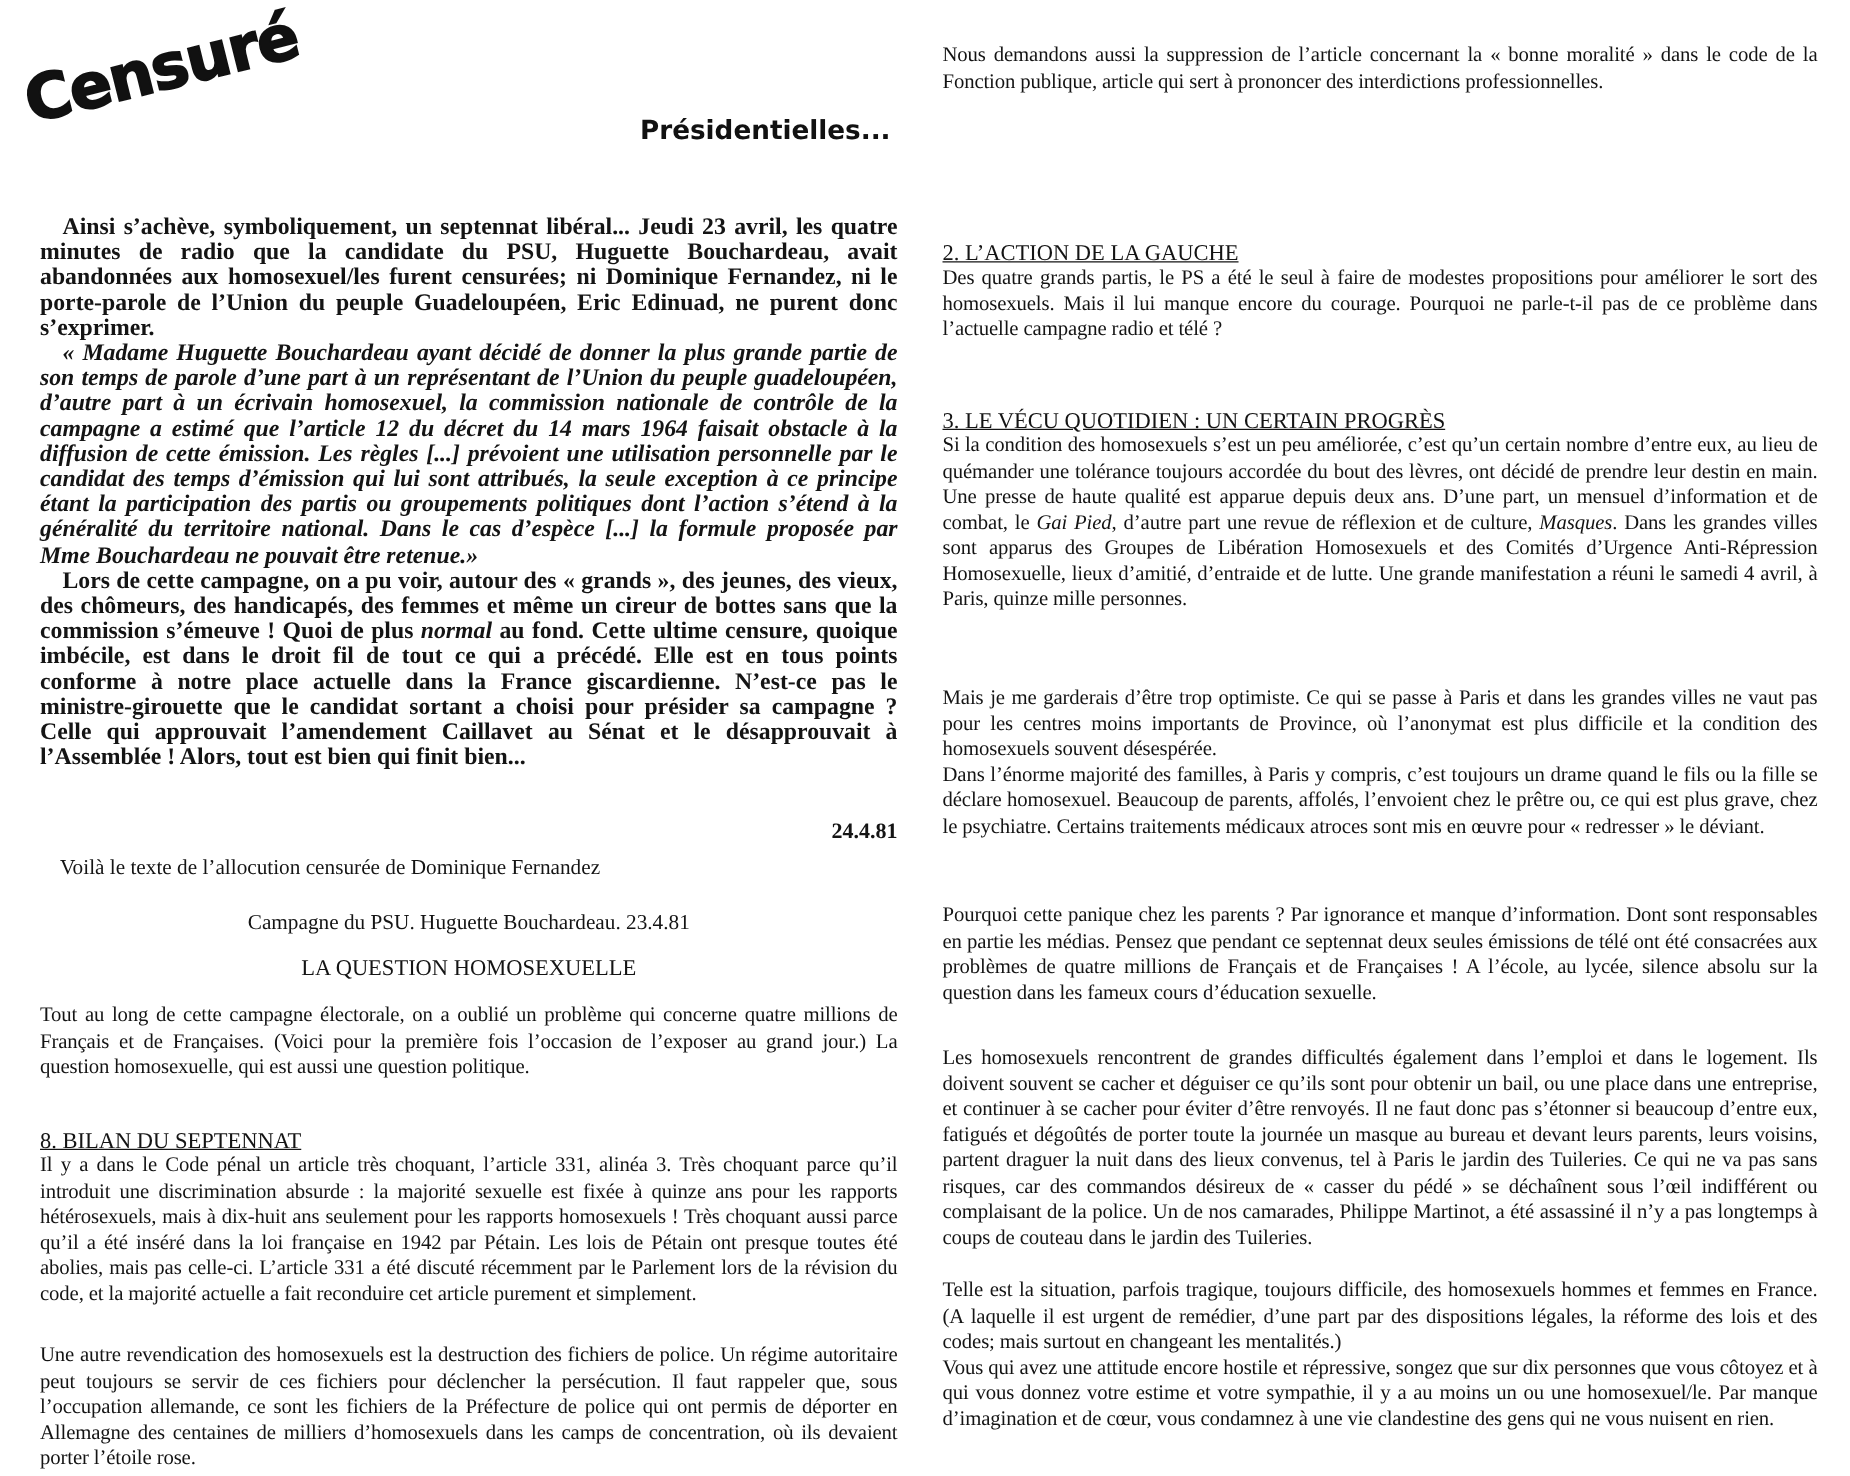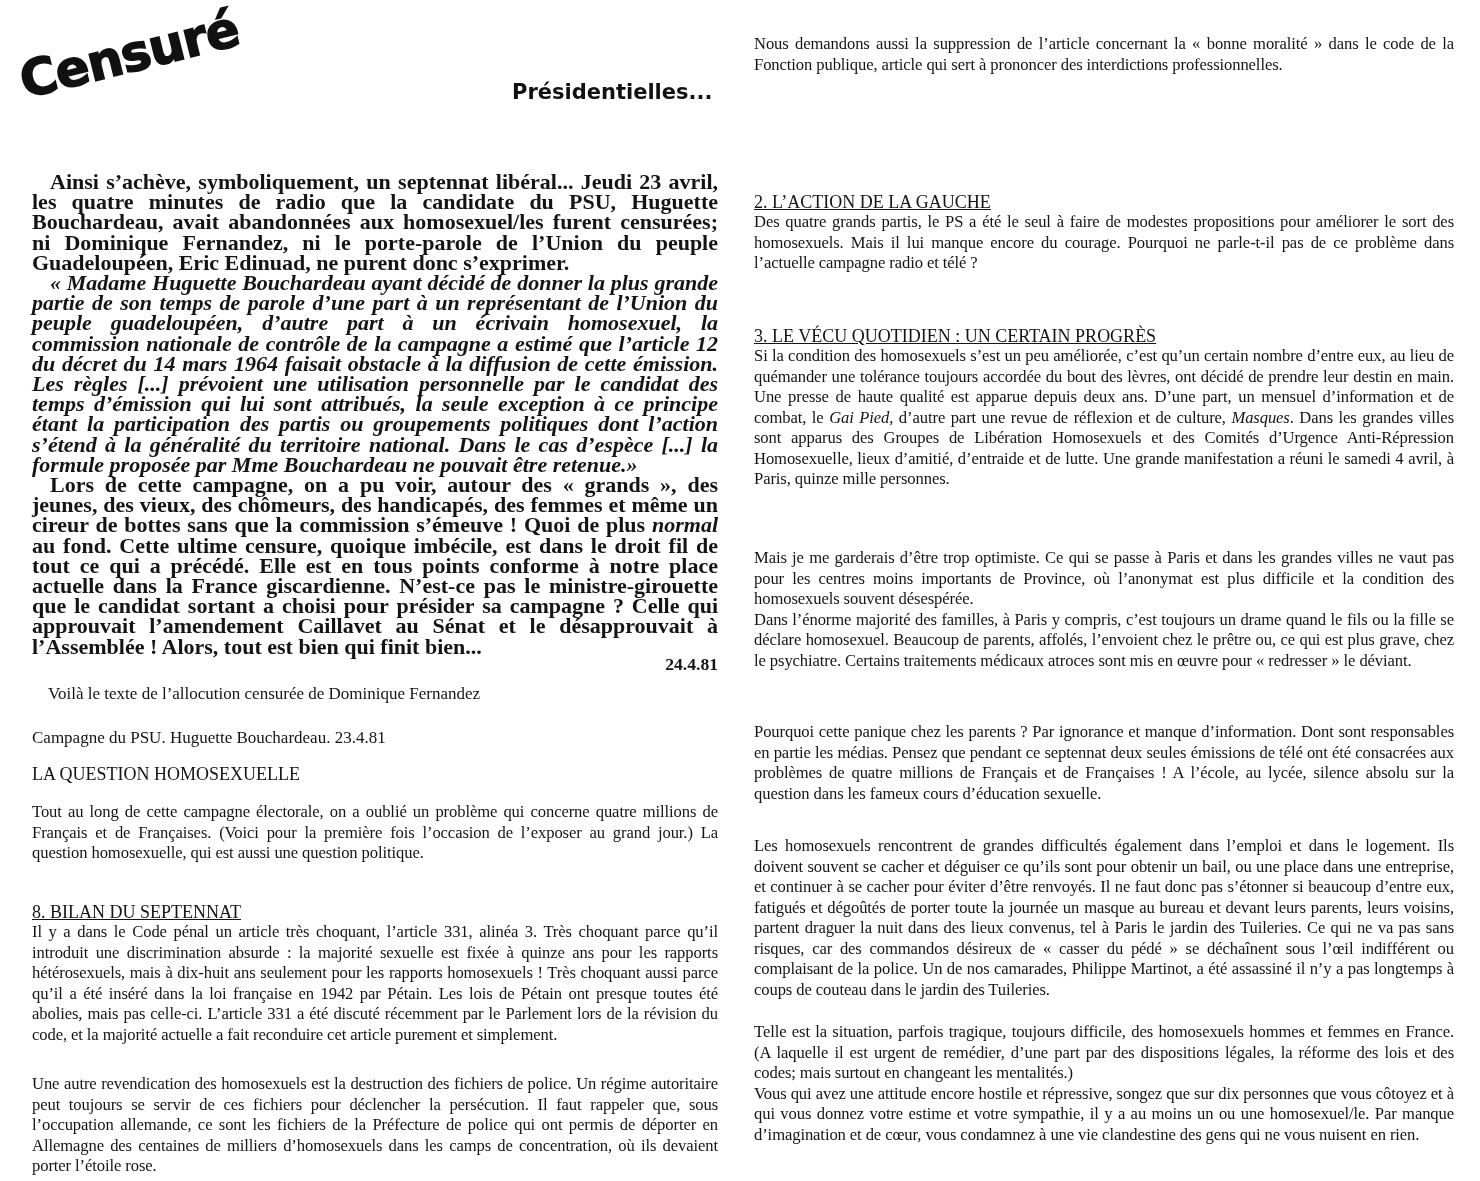--- a/index.html
+++ b/index.html
@@ -11,35 +11,35 @@
     .abs { position: absolute; }
     .headline {
       left: 28px; top: 52px;
       font-family: "DejaVu Sans", sans-serif;
       font-weight: 900; font-size: 50px; letter-spacing: -1px;
       transform: rotate(-14deg); transform-origin: left bottom;
       color: #111;
       -webkit-text-stroke: 1.5px #111;
     }
     .subhead {
-      left: 512px; top: 80px;
+      left: 512px; top: 92px;
       font-family: "DejaVu Sans", sans-serif;
       font-weight: bold; font-size: 21px; color: #111;
     }
     .col-left { left: 32px; width: 686px; }
     .col-right { left: 754px; width: 700px; }
     .intro {
-      font-weight: bold; font-size: 22px; line-height: 20.2px;
+      font-weight: bold; font-size: 19px; line-height: 20.2px;
       text-align: justify; text-indent: 18px; margin: 0;
     }
     .intro.quote { font-style: italic; }
     .intro em { font-style: italic; }
     .date { font-weight: bold; font-size: 17.6px; text-align: right; }
     .intro-caption { font-weight: normal; font-size: 17px; left: 48px; }
-    .center-line { font-size: 17px; }
+    .center-line { text-align: center; font-size: 17px; }
     .body-text {
       font-family: "Liberation Serif", serif;
       font-size: 16.6px; line-height: 20.5px; text-align: justify; margin: 0;
       letter-spacing: -0.1px;
     }
     .section-title { font-size: 18px; line-height: 20px; margin: 0; text-decoration: underline; }
   </style>
 </head>
 <body>
 

